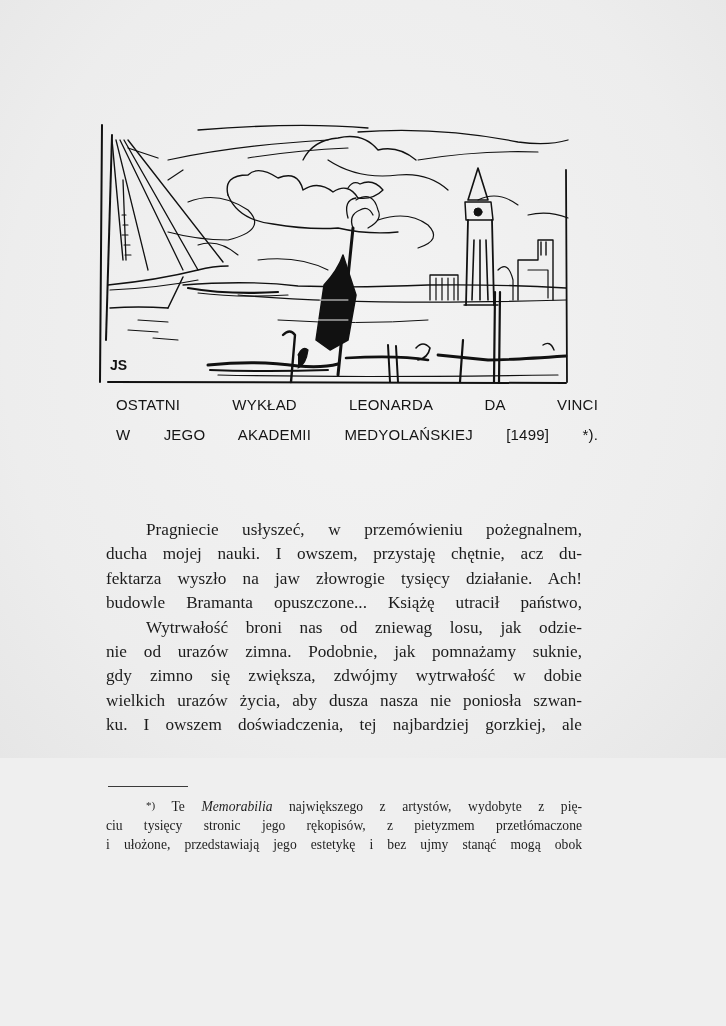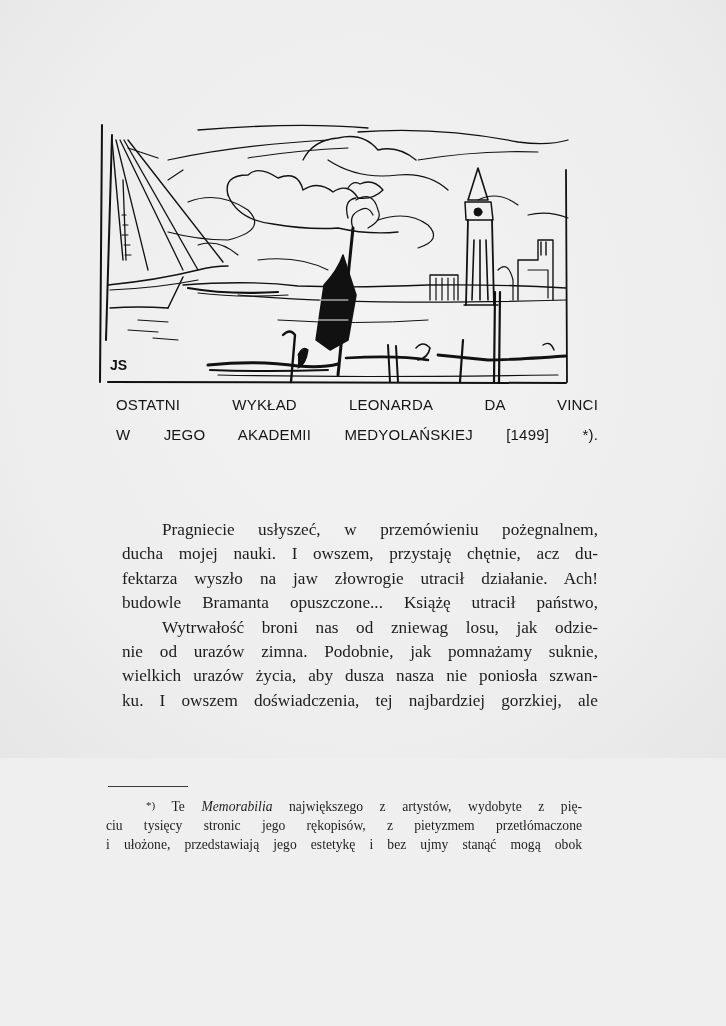--- a/index.html
+++ b/index.html
@@ -51,21 +51,20 @@
       text-align-last: justify;
     }
     .body-text {
       position: absolute;
       left: 106px;
       top: 518px;
       width: 476px;
       font-size: 17.2px;
       line-height: 24.4px;
       color: #1c1c1c;
-      margin-left: 16px;
     }
     .body-text .ln {
       display: block;
       white-space: nowrap;
       text-align: justify;
       text-align-last: justify;
     }
     .body-text .ln.last {
       text-align-last: left;
     }
@@ -199,24 +198,25 @@
   </div>
 
   <div class="title">
     <span class="line">OSTATNI WYKŁAD LEONARDA DA VINCI</span>
     <span class="line">W JEGO AKADEMII MEDYOLAŃSKIEJ [1499] *).</span>
   </div>
 
   <div class="body-text">
     <span class="ln indent">Pragniecie usłyszeć, w przemówieniu pożegnalnem,</span>
     <span class="ln">ducha mojej nauki. I owszem, przystaję chętnie, acz du-</span>
-    <span class="ln">fektarza wyszło na jaw złowrogie utracił działanie. Ach!</span>
+    <span class="ln">fektarza wyszło na jaw złowrogie tysięcy działanie. Ach!</span>
     <span class="ln">budowle Bramanta opuszczone... Książę utracił państwo,</span>
     <span class="ln indent">Wytrwałość broni nas od zniewag losu, jak odzie-</span>
     <span class="ln">nie od urazów zimna. Podobnie, jak pomnażamy suknie,</span>
+    <span class="ln">gdy zimno się zwiększa, zdwójmy wytrwałość w dobie</span>
     <span class="ln">wielkich urazów życia, aby dusza nasza nie poniosła szwan-</span>
     <span class="ln">ku. I owszem doświadczenia, tej najbardziej gorzkiej, ale</span>
   </div>
 
   <div class="footnote-rule"></div>
 
   <div class="footnote">
     <span class="ln indent"><span class="star">*)</span> <span>Te </span><em>Memorabilia</em><span> największego z artystów, wydobyte z pię-</span></span>
     <span class="ln">ciu tysięcy stronic jego rękopisów, z pietyzmem przetłómaczone</span>
     <span class="ln">i ułożone, przedstawiają jego estetykę i bez ujmy stanąć mogą obok</span>

